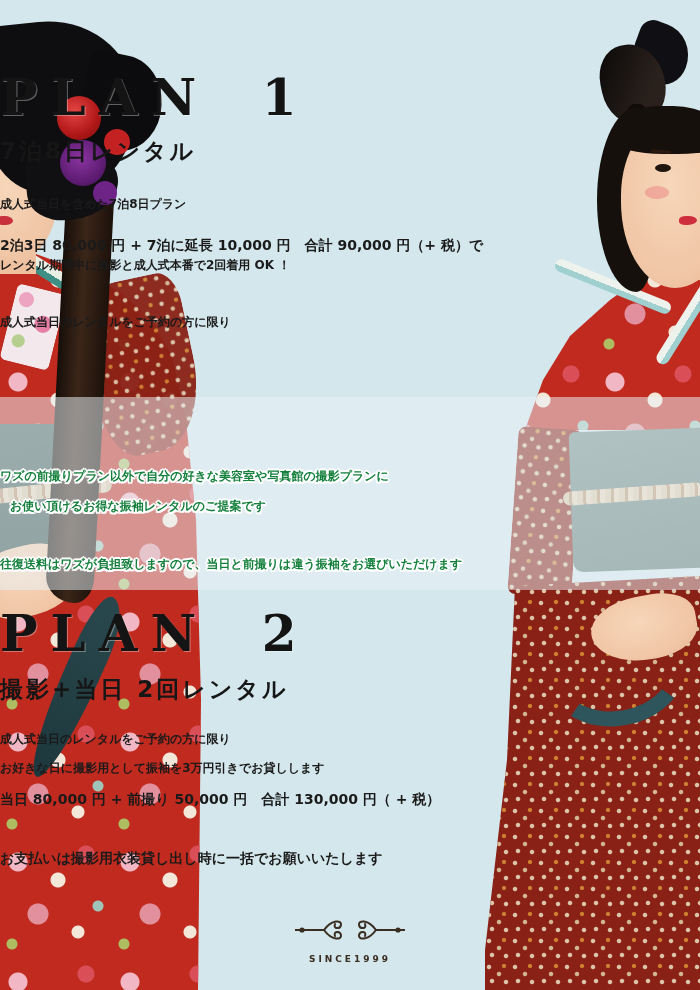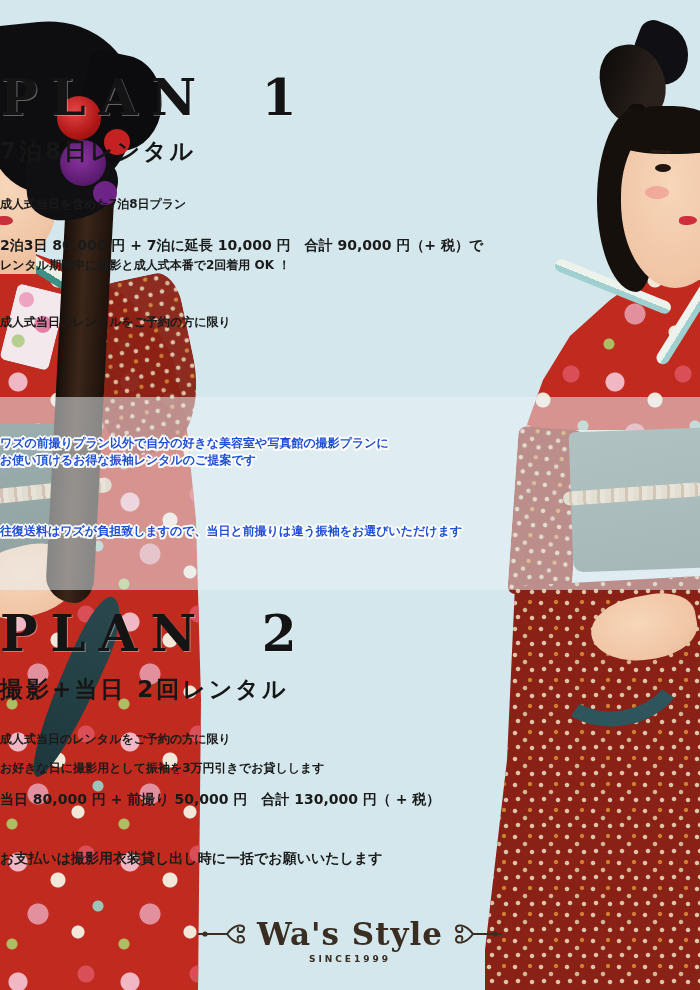--- a/index.html
+++ b/index.html
@@ -21,27 +21,28 @@
   .t14{font-size:14px;}
   .t13{font-size:13.5px;}
   .p1-title{top:68px;}
   .p1-sub{top:136px;}
   .p1-l1{top:196px;}
   .p1-l2{top:237px;}
   .p1-l3{top:257px;}
   .p1-n1{top:314px;}
   .p1-n2{top:344px;}
   .band-line{
-    color:#1d4ed8; z-index:30;
+    color:#15803d; z-index:30;
     text-shadow:
       -2px 0 0 #fff, 2px 0 0 #fff, 0 -2px 0 #fff, 0 2px 0 #fff,
       -1.5px -1.5px 0 #fff, 1.5px -1.5px 0 #fff, -1.5px 1.5px 0 #fff, 1.5px 1.5px 0 #fff;
+    margin-top: 33px;
   }
   .b-l1{top:435px;}
-  .b-l2{top:452px;}
+  .b-l2{top:465px;padding-left:10px;}
   .b-l3{top:495px;}
   .b-l4{top:523px;}
   .p2-title{top:604px;}
   .p2-sub{top:674px;}
   .p2-l1{top:731px;}
   .p2-l2{top:760px;}
   .p2-l3{top:791px;}
   .p2-l4{top:821px;}
   .p2-l5{top:850px;}
   
@@ -242,21 +243,20 @@
   <div class="txt t14 p2-l3">当日 80,000 円 + 前撮り 50,000 円　合計 130,000 円（ + 税）</div>
   <div class="txt t14 p2-l5">お支払いは撮影用衣装貸し出し時に一括でお願いいたします</div>
 
   <div class="logo-row">
     <svg class="flourish" viewBox="0 0 52 28">
       <line x1="1" y1="14" x2="31" y2="14" stroke="#3a2d21" stroke-width="2"></line>
       <circle cx="8" cy="14" r="2.6" fill="#3a2d21"></circle>
       <path d="M30,14 C38,3 48,4 47,9 C46,13.5 39,13 41,8" fill="none" stroke="#3a2d21" stroke-width="2" stroke-linecap="round"></path>
       <path d="M30,14 C38,25 48,24 47,19 C46,14.5 39,15 41,20" fill="none" stroke="#3a2d21" stroke-width="2" stroke-linecap="round"></path>
     </svg>
-    <span class="logo-name">Wa's Style</span>
     <svg class="flourish right" viewBox="0 0 52 28">
       <line x1="1" y1="14" x2="31" y2="14" stroke="#3a2d21" stroke-width="2"></line>
       <circle cx="8" cy="14" r="2.6" fill="#3a2d21"></circle>
       <path d="M30,14 C38,3 48,4 47,9 C46,13.5 39,13 41,8" fill="none" stroke="#3a2d21" stroke-width="2" stroke-linecap="round"></path>
       <path d="M30,14 C38,25 48,24 47,19 C46,14.5 39,15 41,20" fill="none" stroke="#3a2d21" stroke-width="2" stroke-linecap="round"></path>
     </svg>
   </div>
   <div class="logo-since">SINCE1999</div>
 
 </div>

